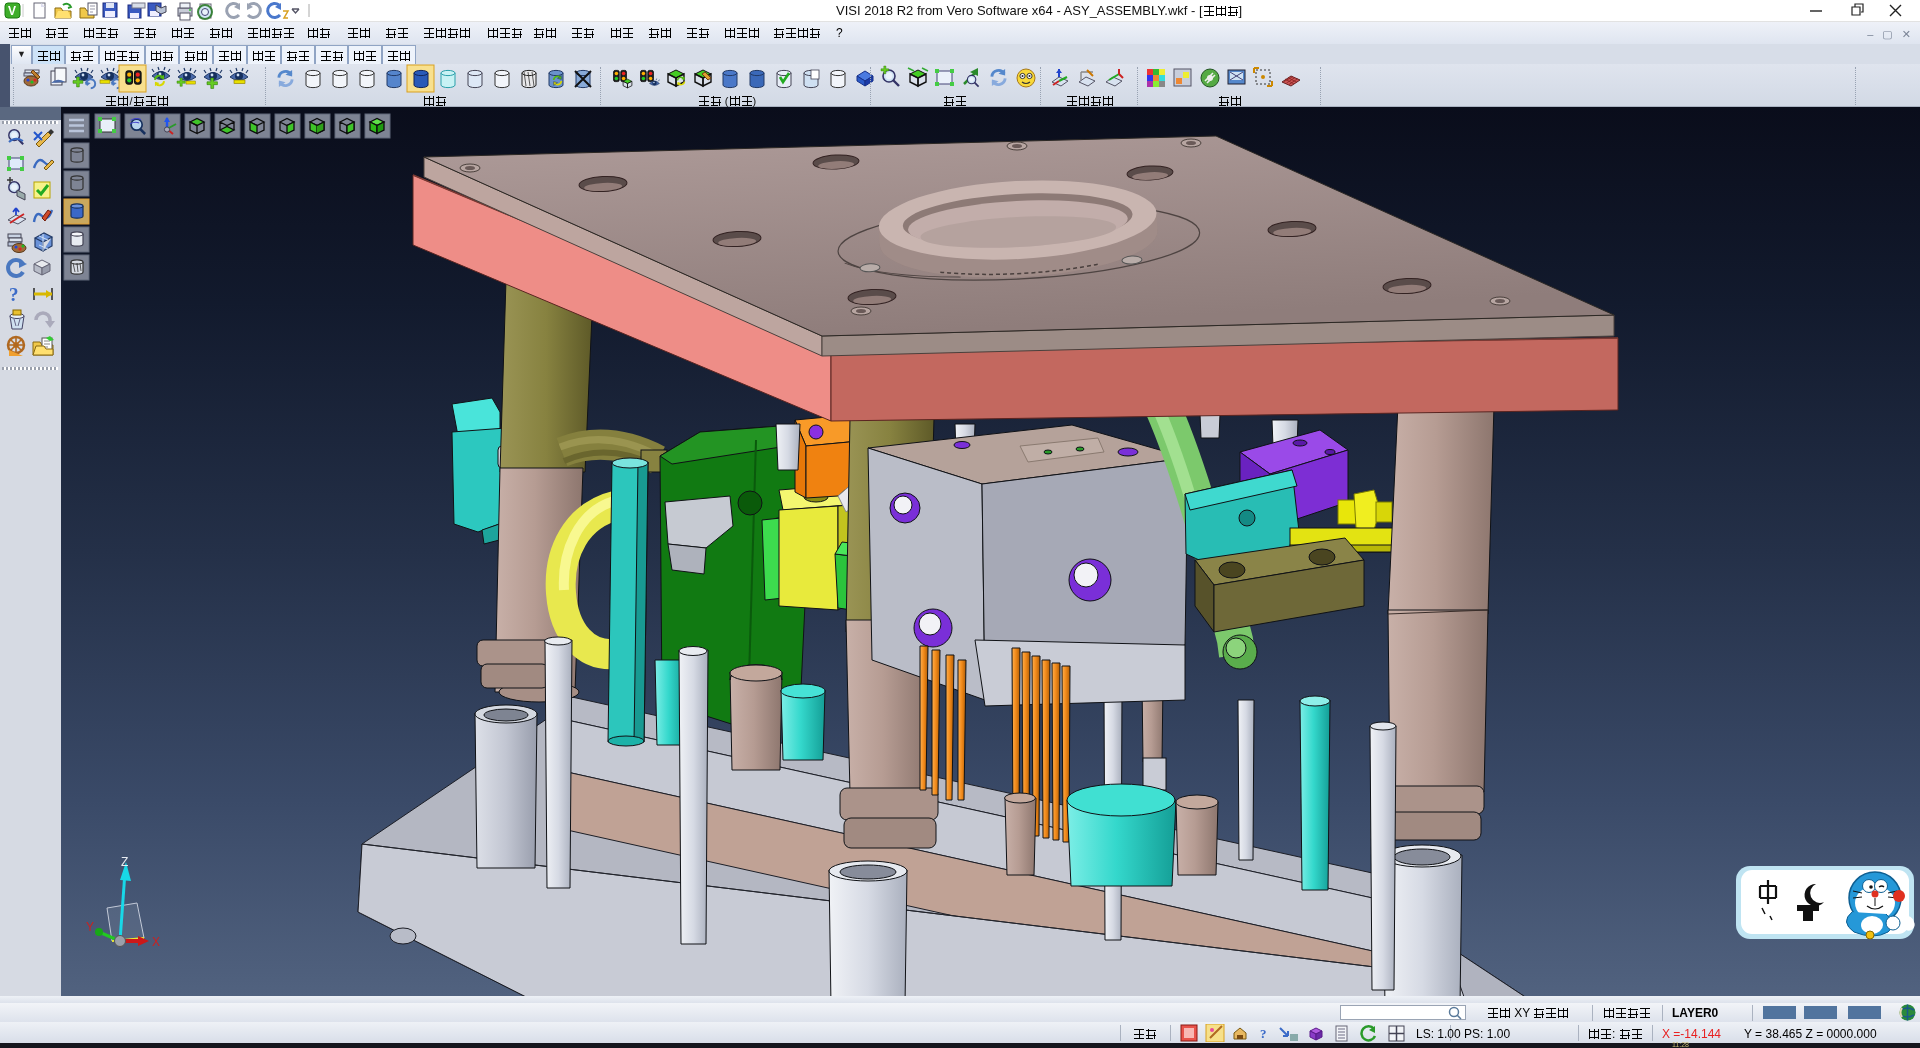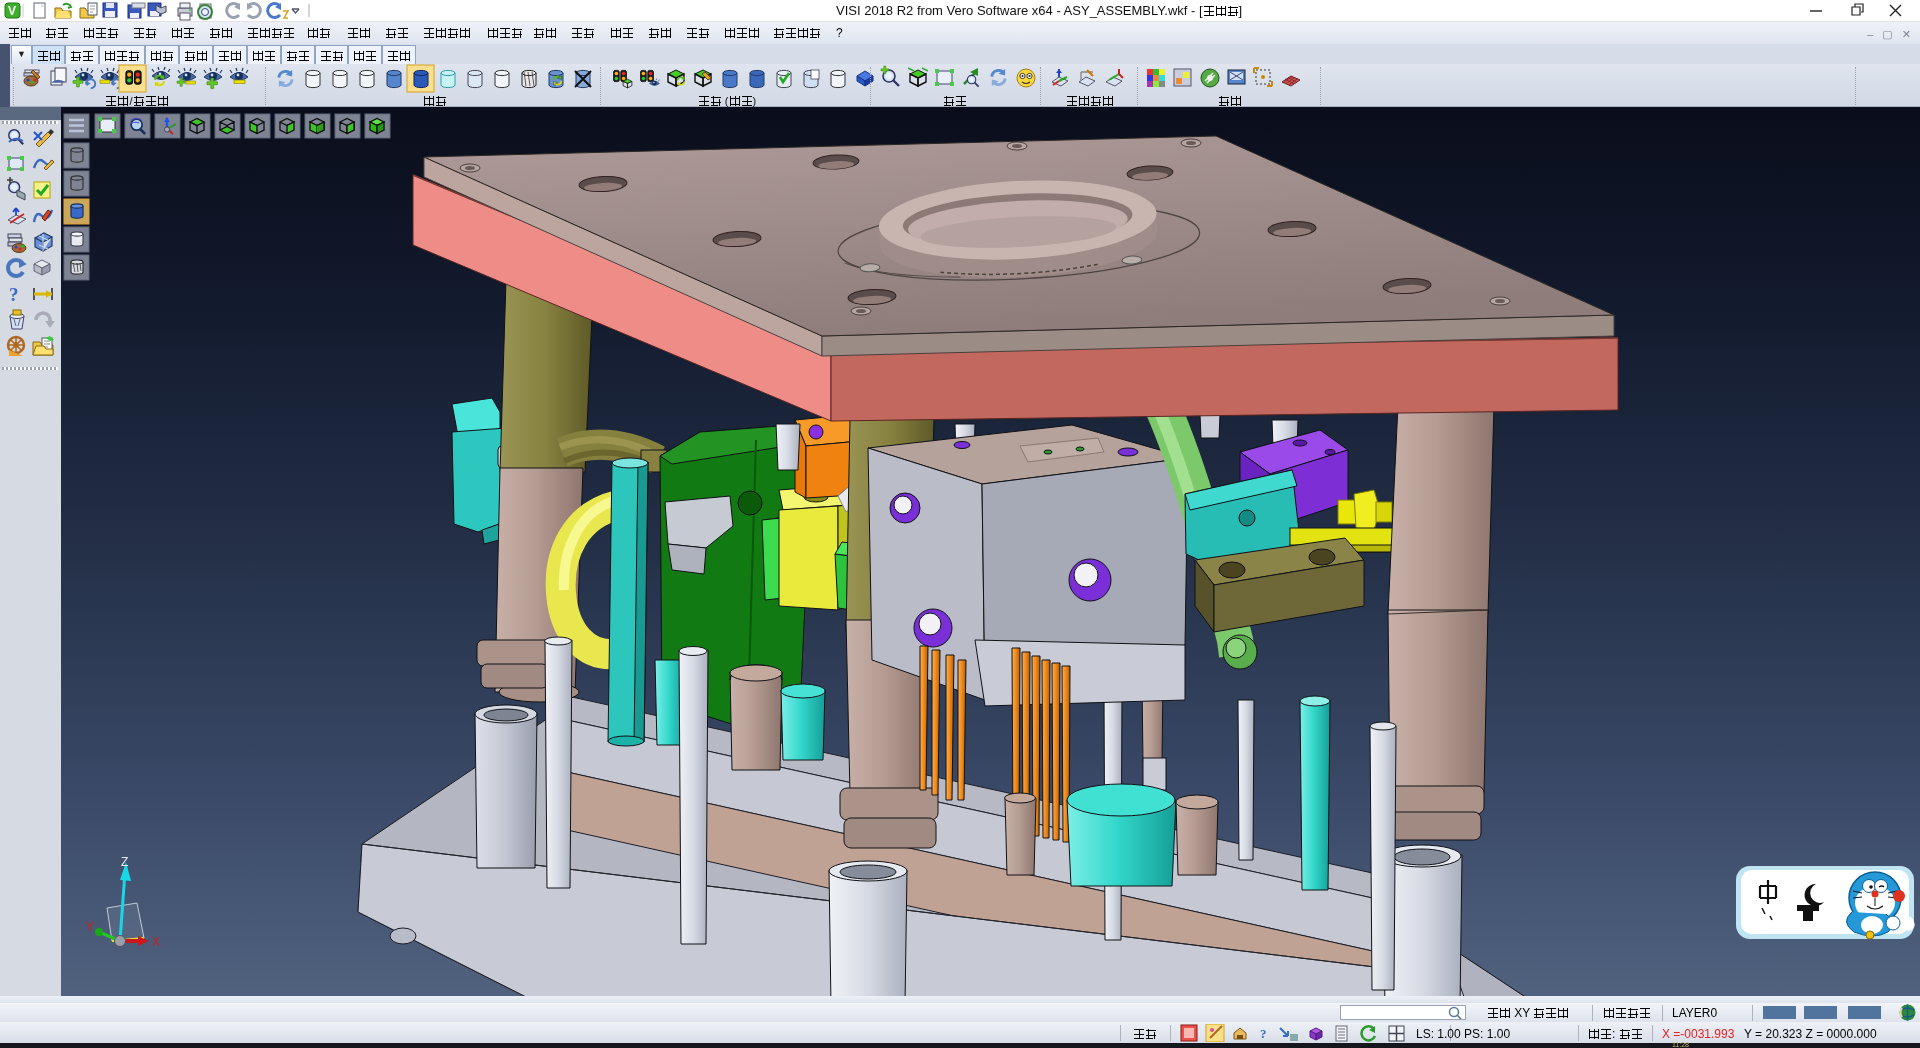--- a/index.html
+++ b/index.html
@@ -998,21 +998,21 @@
 <div class="abs" id="st1">
 <div style="position:absolute;left:1340px;top:2px;width:126px;height:15px;background:#fff;border:1px solid #9aa4b4"></div>
 <svg style="position:absolute;left:1448px;top:3px" width="14" height="14">
       <circle cx="6" cy="6" r="4.5" fill="none" stroke="#5a7a9a" stroke-width="1.5"></circle>
       <path d="M9,9 L13,13" stroke="#5a7a9a" stroke-width="1.5"></path>
     </svg>
 <span style="position:absolute;left:1487px;top:3px"><span class="cj"></span><span class="cj v2"></span> XY <span class="cj v3"></span><span class="cj"></span><span class="cj v2"></span></span>
 <div class="vsep" style="left:1592px"></div>
 <span style="position:absolute;left:1603px;top:3px"><span class="cj v2"></span><span class="cj"></span><span class="cj v3"></span><span class="cj"></span></span>
 <div class="vsep" style="left:1662px"></div>
-<span style="position:absolute;left:1672px;top:3px;font-weight:normal">LAYER0</span>
+<span style="position:absolute;left:1672px;top:3px;font-weight:bold">LAYER0</span>
 <div class="vsep" style="left:1752px"></div>
 <div style="position:absolute;left:1763px;top:3px;width:33px;height:13px;background:#51749e"></div>
 <div style="position:absolute;left:1804px;top:3px;width:33px;height:13px;background:#51749e"></div>
 <div style="position:absolute;left:1848px;top:3px;width:33px;height:13px;background:#51749e"></div>
 <svg style="position:absolute;left:1899px;top:1px" width="17" height="17">
       <circle cx="8.5" cy="8.5" r="8" fill="#2a8a3a"></circle>
       <path d="M2,6 q6,-4 13,0 M2,11 q6,4 13,0 M8.5,0.5 v16" stroke="#1a5a8a" stroke-width="1.5" fill="none"></path>
       <path d="M3,4 a8,8 0 0 0 0,9" stroke="#e8d8b0" stroke-width="2" fill="none"></path>
     </svg>
 </div>
@@ -1047,18 +1047,18 @@
 <g transform="translate(208,1)">
         <rect x="1" y="1" width="15" height="15" fill="#f2f4f8" stroke="#445"></rect>
         <path d="M8.5,1 V16 M1,8.5 H16" stroke="#445" stroke-width="1.5"></path>
       </g>
 </svg>
 <div class="vsep" style="left:1450px;top:3px"></div>
 <span style="position:absolute;left:1416px;top:5px">LS: 1.00 PS: 1.00</span>
 <div class="vsep" style="left:1578px;top:3px"></div>
 <span style="position:absolute;left:1588px;top:5px"><span class="cj v2"></span><span class="cj"></span>: <span class="cj v3"></span><span class="cj"></span></span>
 <div class="vsep" style="left:1652px;top:3px"></div>
-<span style="position:absolute;left:1662px;top:5px;color:#e82020">X =-0031.993</span>
-<span style="position:absolute;left:1744px;top:5px">Y = 20.323 Z = 0000.000</span>
+<span style="position:absolute;left:1662px;top:5px;color:#e82020">X =-14.144</span>
+<span style="position:absolute;left:1744px;top:5px">Y = 38.465 Z = 0000.000</span>
 </div>
 <div class="abs" id="task">
     <span style="position:absolute;left:1672px;top:-2px;font-size:7px;color:#c8b870">11:28</span>
   </div>
 
 </body></html>

